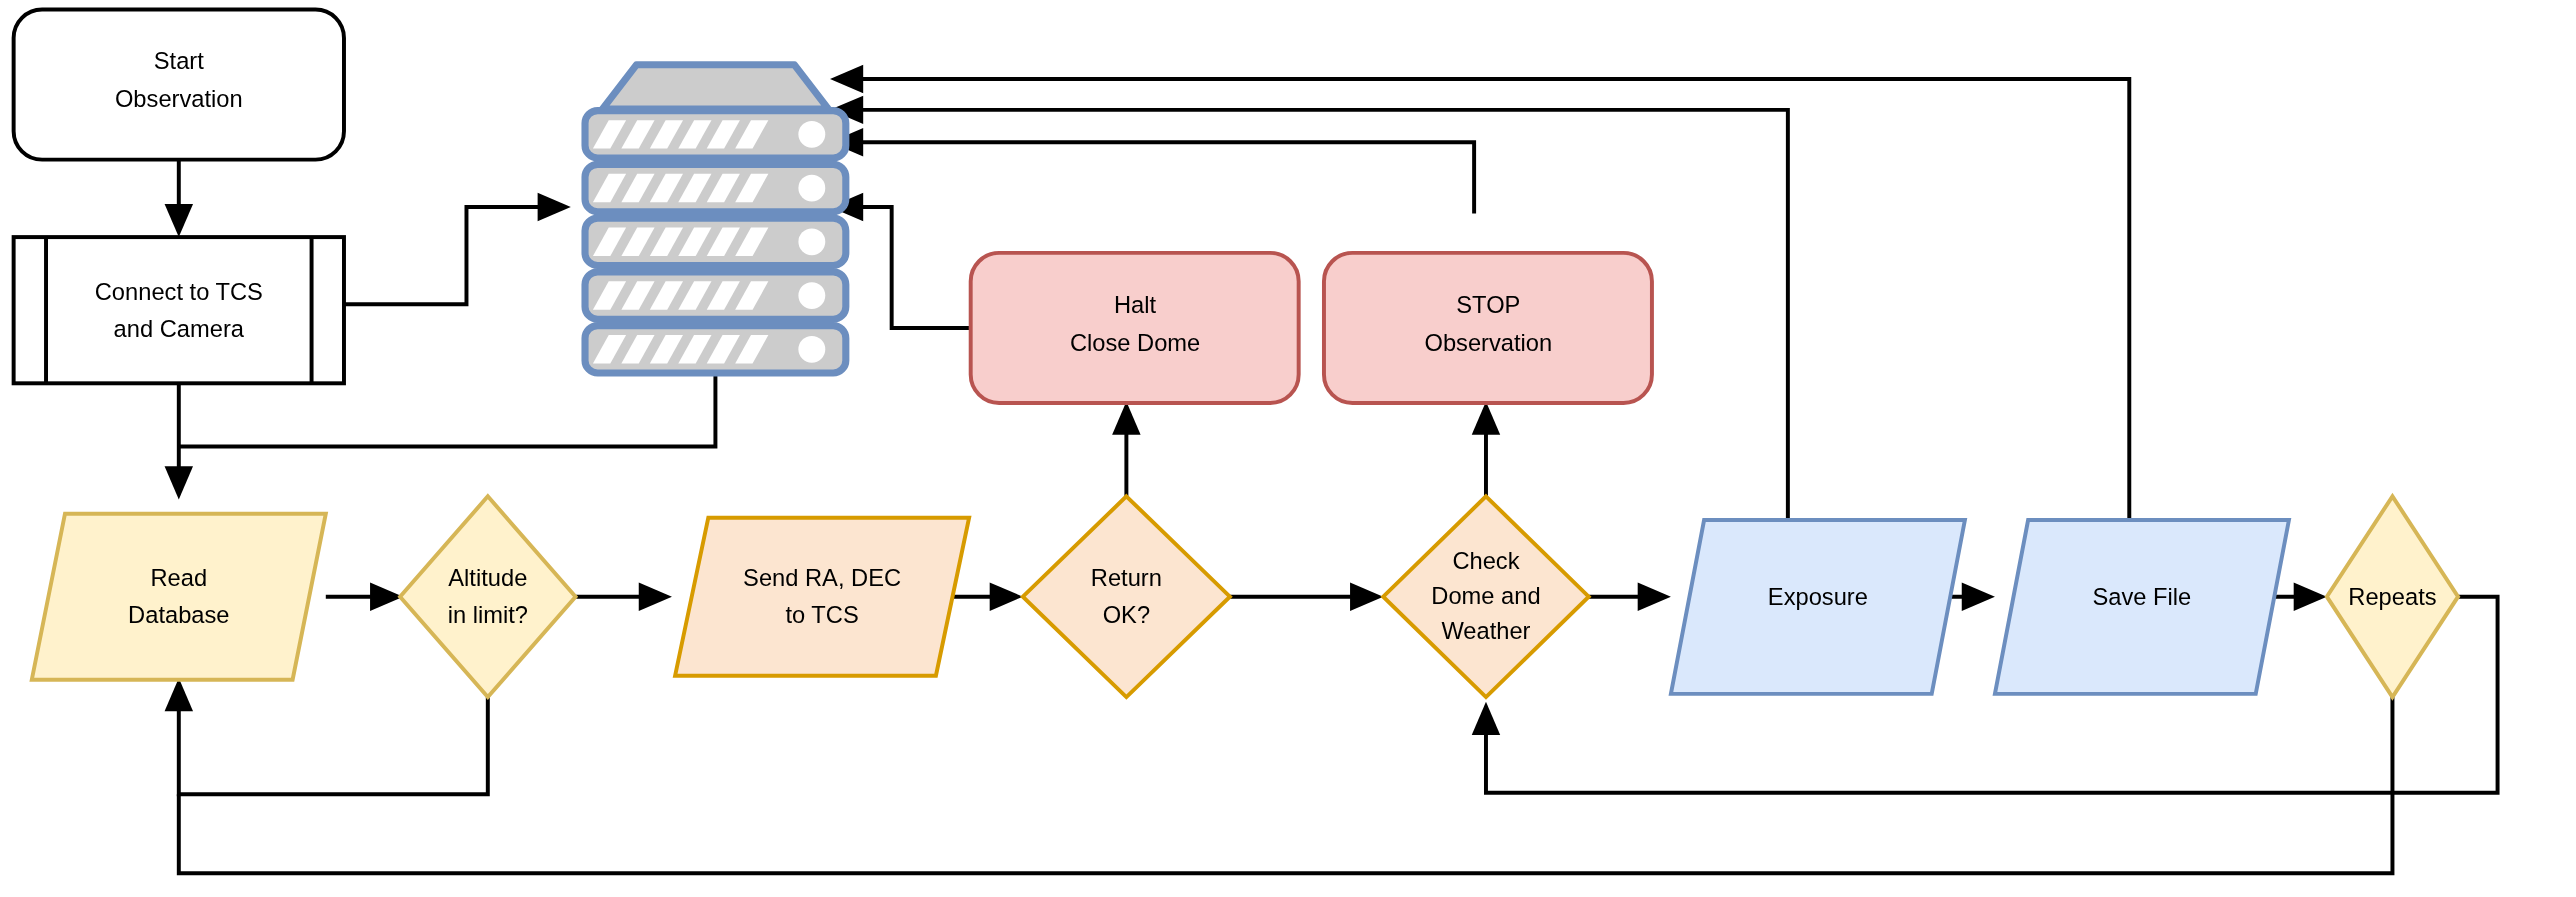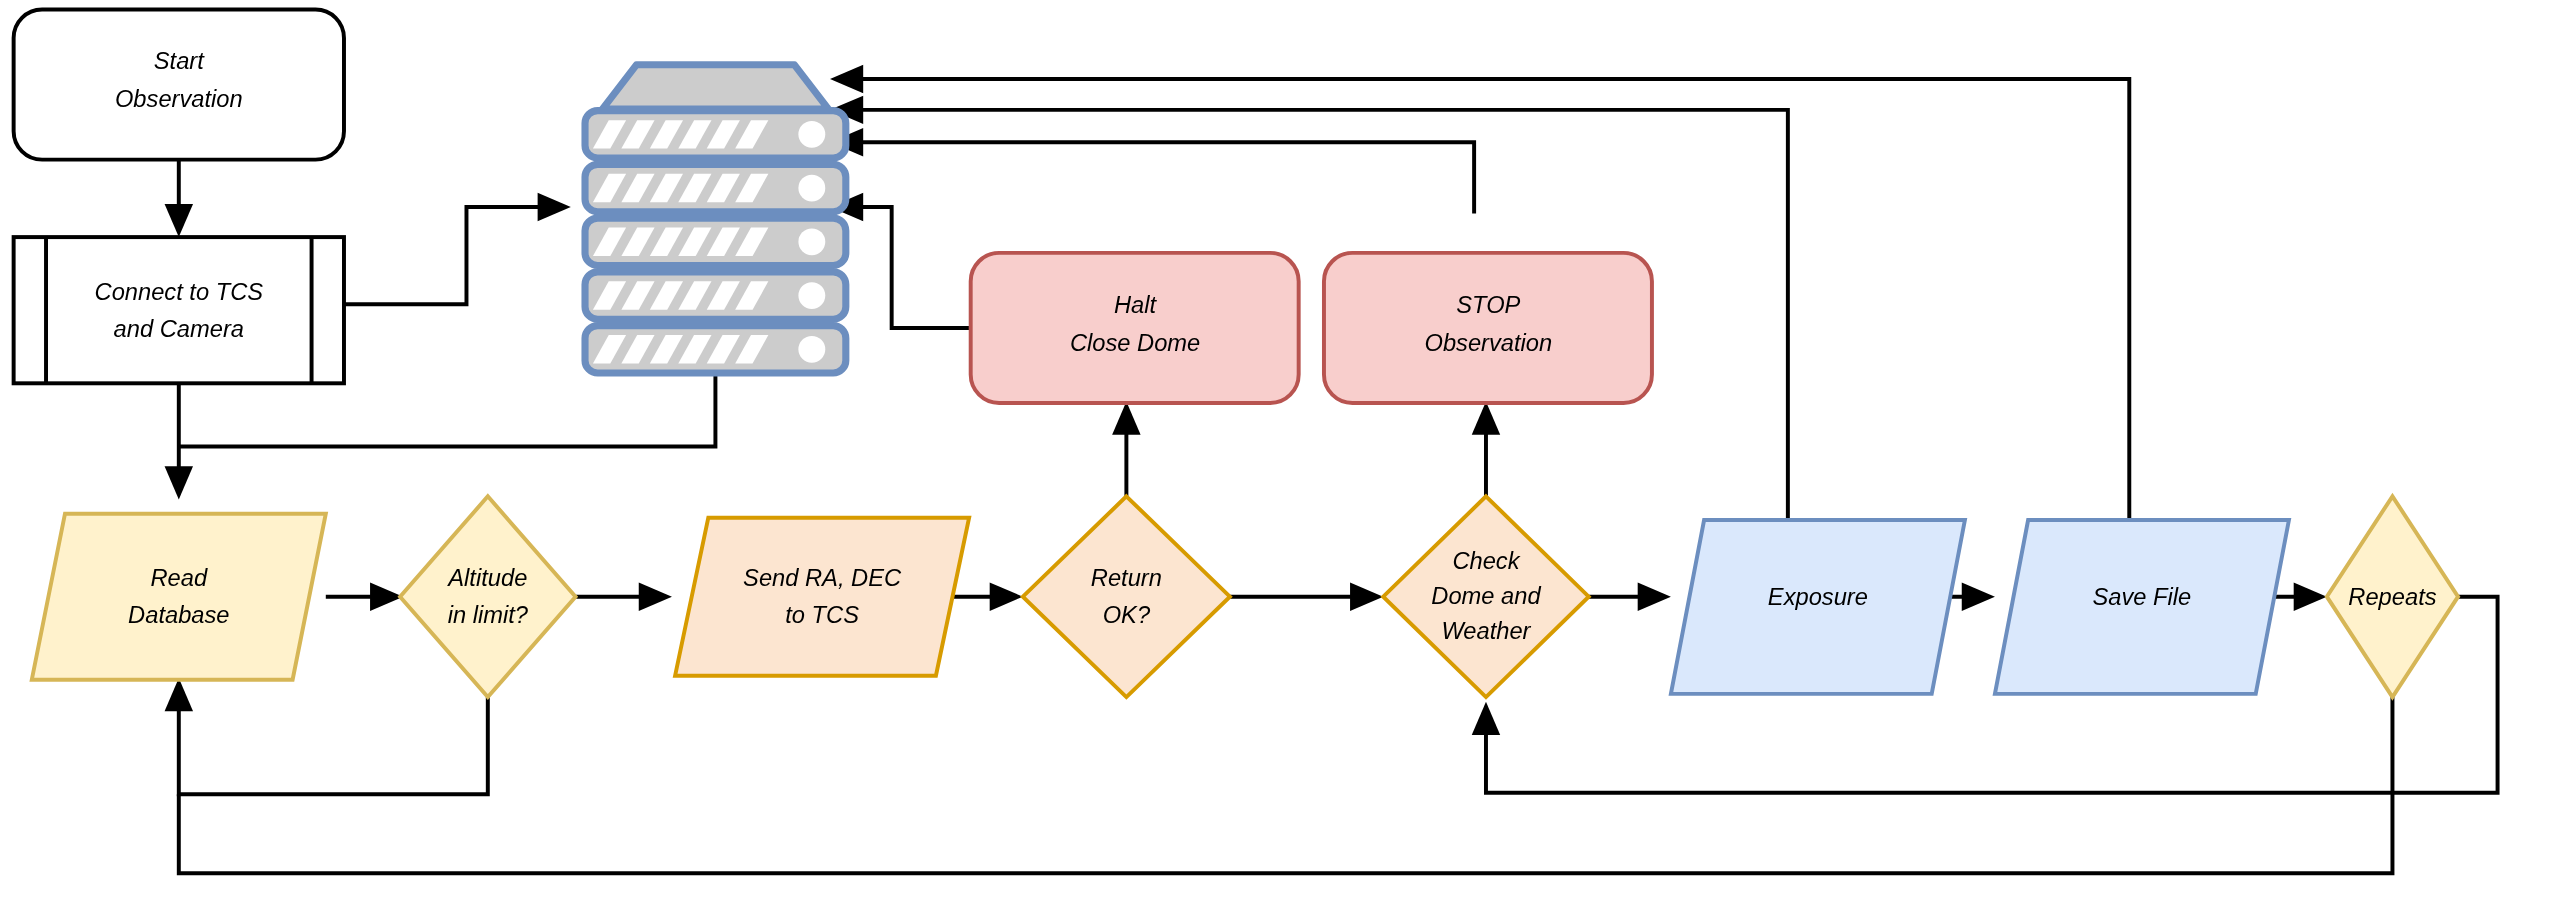--- a/index.html
+++ b/index.html
@@ -11,21 +11,20 @@
     width: 2576px;
     height: 897px;
     overflow: hidden;
     font-family: "Liberation Sans", sans-serif;
   }
   #flowchart-root {
     position: relative;
     width: 2576px;
     height: 897px;
     background: #ffffff;
-    font-style: italic;
   }
   svg#diagram {
     display: block;
     width: 2576px;
     height: 897px;
   }
   .node-label {
     font-family: "Liberation Sans", sans-serif;
     font-size: 30px;
     fill: #000000;

